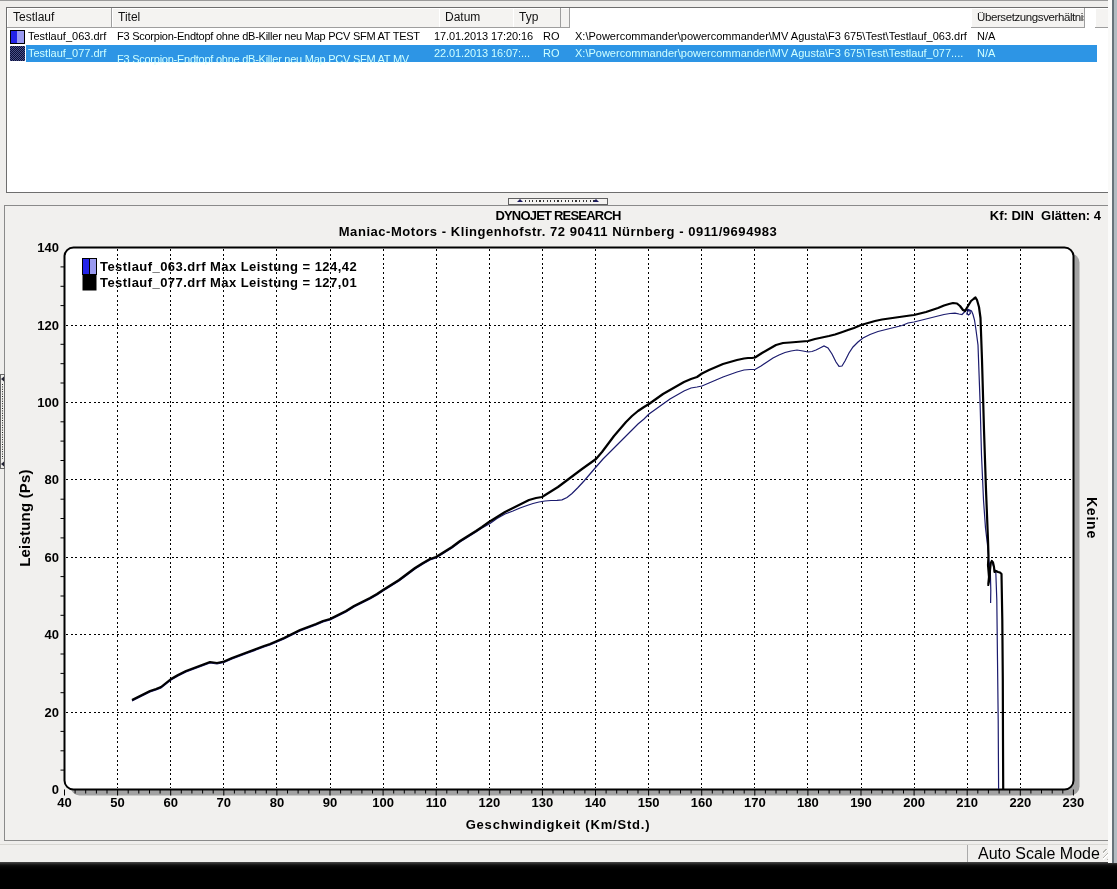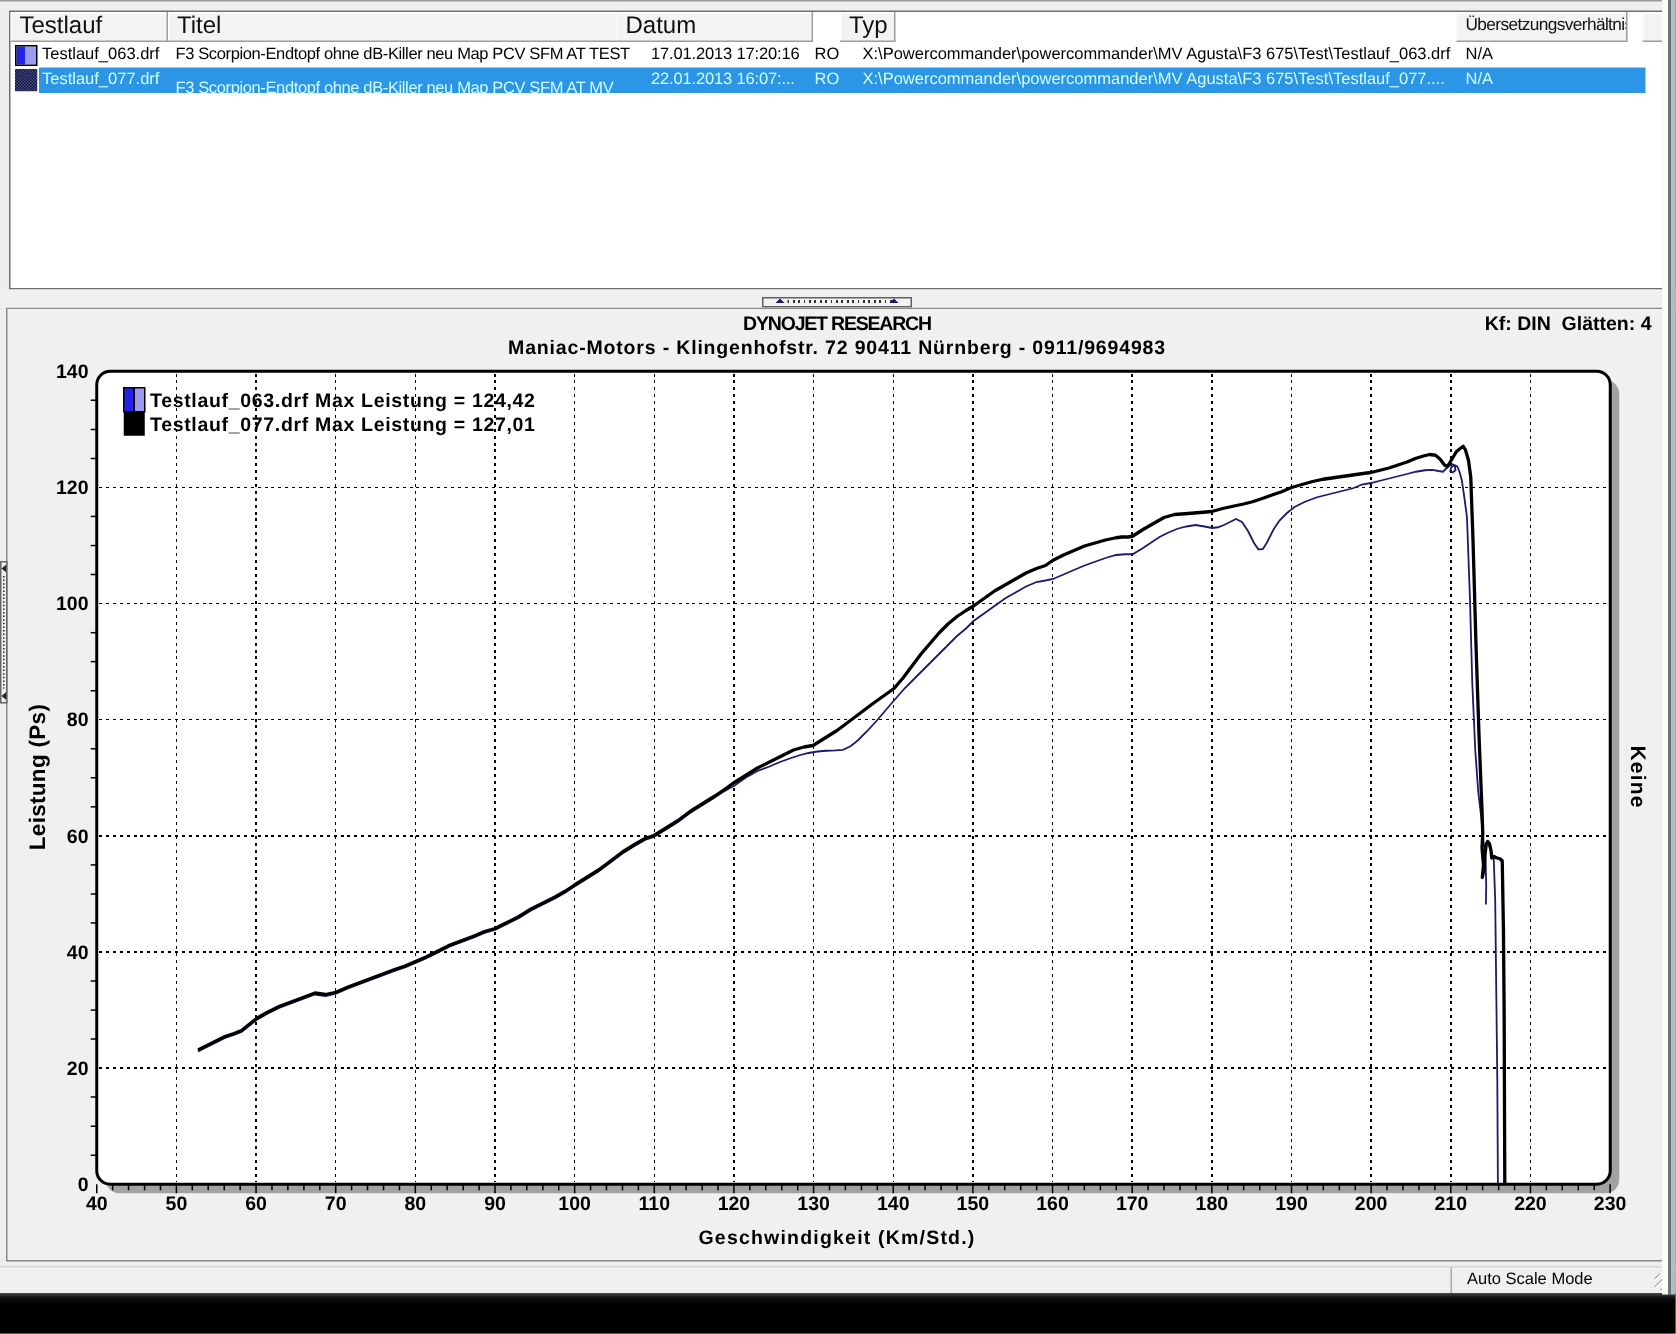--- a/index.html
+++ b/index.html
@@ -4,53 +4,53 @@
 *{margin:0;padding:0;box-sizing:border-box}
 body{width:1117px;height:889px;position:relative;overflow:hidden;background:#000;
  font-family:"Liberation Sans",sans-serif}
 .win{position:absolute;left:0;top:0;width:1117px;height:862px;background:#efeeec}
 .topline{position:absolute;left:0;top:0;width:1117px;height:1px;background:#9a9a9a}
 .list{position:absolute;left:6px;top:7px;width:1104px;height:186px;background:#fff;
  border:1px solid #6e6e6e}
 .hdr{position:absolute;left:0;top:0;height:20px;background:#f4f3f1;
  border-right:1px solid #9e9e9e;border-bottom:1px solid #9e9e9e;
  box-shadow:inset 1px 1px 0 #fff;
- font-size:16px;color:#111;line-height:19px;padding-left:6px;white-space:nowrap;overflow:hidden}
+ font-size:12px;color:#111;line-height:19px;padding-left:6px;white-space:nowrap;overflow:hidden}
 .cell{position:absolute;white-space:nowrap;overflow:hidden;font-size:11px;color:#000}
 .lsT{letter-spacing:-0.25px}.lsD{letter-spacing:-0.1px}
 .r2 .cell{color:#cfffff}
 .hl{position:absolute;left:19px;top:0;width:1071px;height:17px;background:#2d95e5}
 .ic1{position:absolute;left:3px;top:2px;width:15px;height:14px;border:1px solid #000;box-sizing:border-box;
  background:linear-gradient(90deg,#2323e8 0 6px,#9a9af0 6px)}
 .ic2{position:absolute;left:3px;top:1px;width:15px;height:15px}
 .split{position:absolute;left:0;top:193px;width:1117px;height:13px;background:#f0efed}
 .sbtn{position:absolute;left:508px;top:4.5px;width:100px;height:7px;box-sizing:border-box;background:#f4f3f1;
  border:1px solid #606060}
 .sbtn .dots{position:absolute;left:16px;top:1.5px;width:70px;height:2px;
  background:repeating-linear-gradient(90deg,#333 0 1.2px,transparent 1.2px 3.6px)}
 .tri{position:absolute;width:0;height:0;border-left:3px solid transparent;
  border-right:3px solid transparent;border-bottom:3.5px solid #1a1a5e;top:0.5px}
 .status{position:absolute;left:0;top:844px;width:1117px;height:18px;background:#f0efed;
  border-top:1px solid #d8d7d3}
 .spanel{position:absolute;left:967px;top:0;width:150px;height:18px;border-left:1px solid #aaa;
- font-size:11px;color:#000;line-height:17px;padding-left:10px}
+ font-size:16px;color:#000;line-height:17px;padding-left:10px}
 .grip{position:absolute;right:3px;top:4px;width:11px;height:11px;
  background:repeating-linear-gradient(135deg,transparent 0 2px,#b5b5b0 2px 3px,#fff 3px 4px)}
 .blk{position:absolute;left:0;top:862px;width:1117px;height:27px;
  background:linear-gradient(#4a4a4a,#111 3px,#060606 5px,#000 8px)}
 .r{position:absolute;left:0;width:1102px;height:17px}
 </style></head>
 <body>
 <div class="win"></div>
 <div class="topline"></div>
 <div class="list">
  <div class="hdr" style="left:0;width:105px">Testlauf</div>
  <div class="hdr" style="left:105px;width:363px">Titel</div>
- <div class="hdr" style="left:404px;width:131px">Datum</div>
- <div class="hdr" style="left:553px;width:37px">Typ</div>
+ <div class="hdr" style="left:432px;width:131px">Datum</div>
+ <div class="hdr" style="left:506px;width:48px">Typ</div>
  <div class="hdr" style="left:964px;width:114px;font-size:11.5px;letter-spacing:-0.4px">Übersetzungsverhältnis</div>
  <div class="hdr" style="left:1088px;width:14px;border-right:none"></div>
  <div class="r" style="top:20px">
   <div class="ic1"></div>
   <div class="cell" style="left:21px;top:2px;width:84px">Testlauf_063.drf</div>
   <div class="cell lsT" style="left:110px;top:2px;width:310px">F3 Scorpion-Endtopf ohne dB-Killer neu Map PCV SFM AT TEST</div>
   <div class="cell lsD" style="left:427px;top:2px;width:102px">17.01.2013 17:20:16</div>
   <div class="cell" style="left:536px;top:2px;width:28px">RO</div>
   <div class="cell" style="left:568px;top:2px;width:394px">X:\Powercommander\powercommander\MV Agusta\F3 675\Test\Testlauf_063.drf</div>
   <div class="cell" style="left:970px;top:2px;width:60px">N/A</div>

